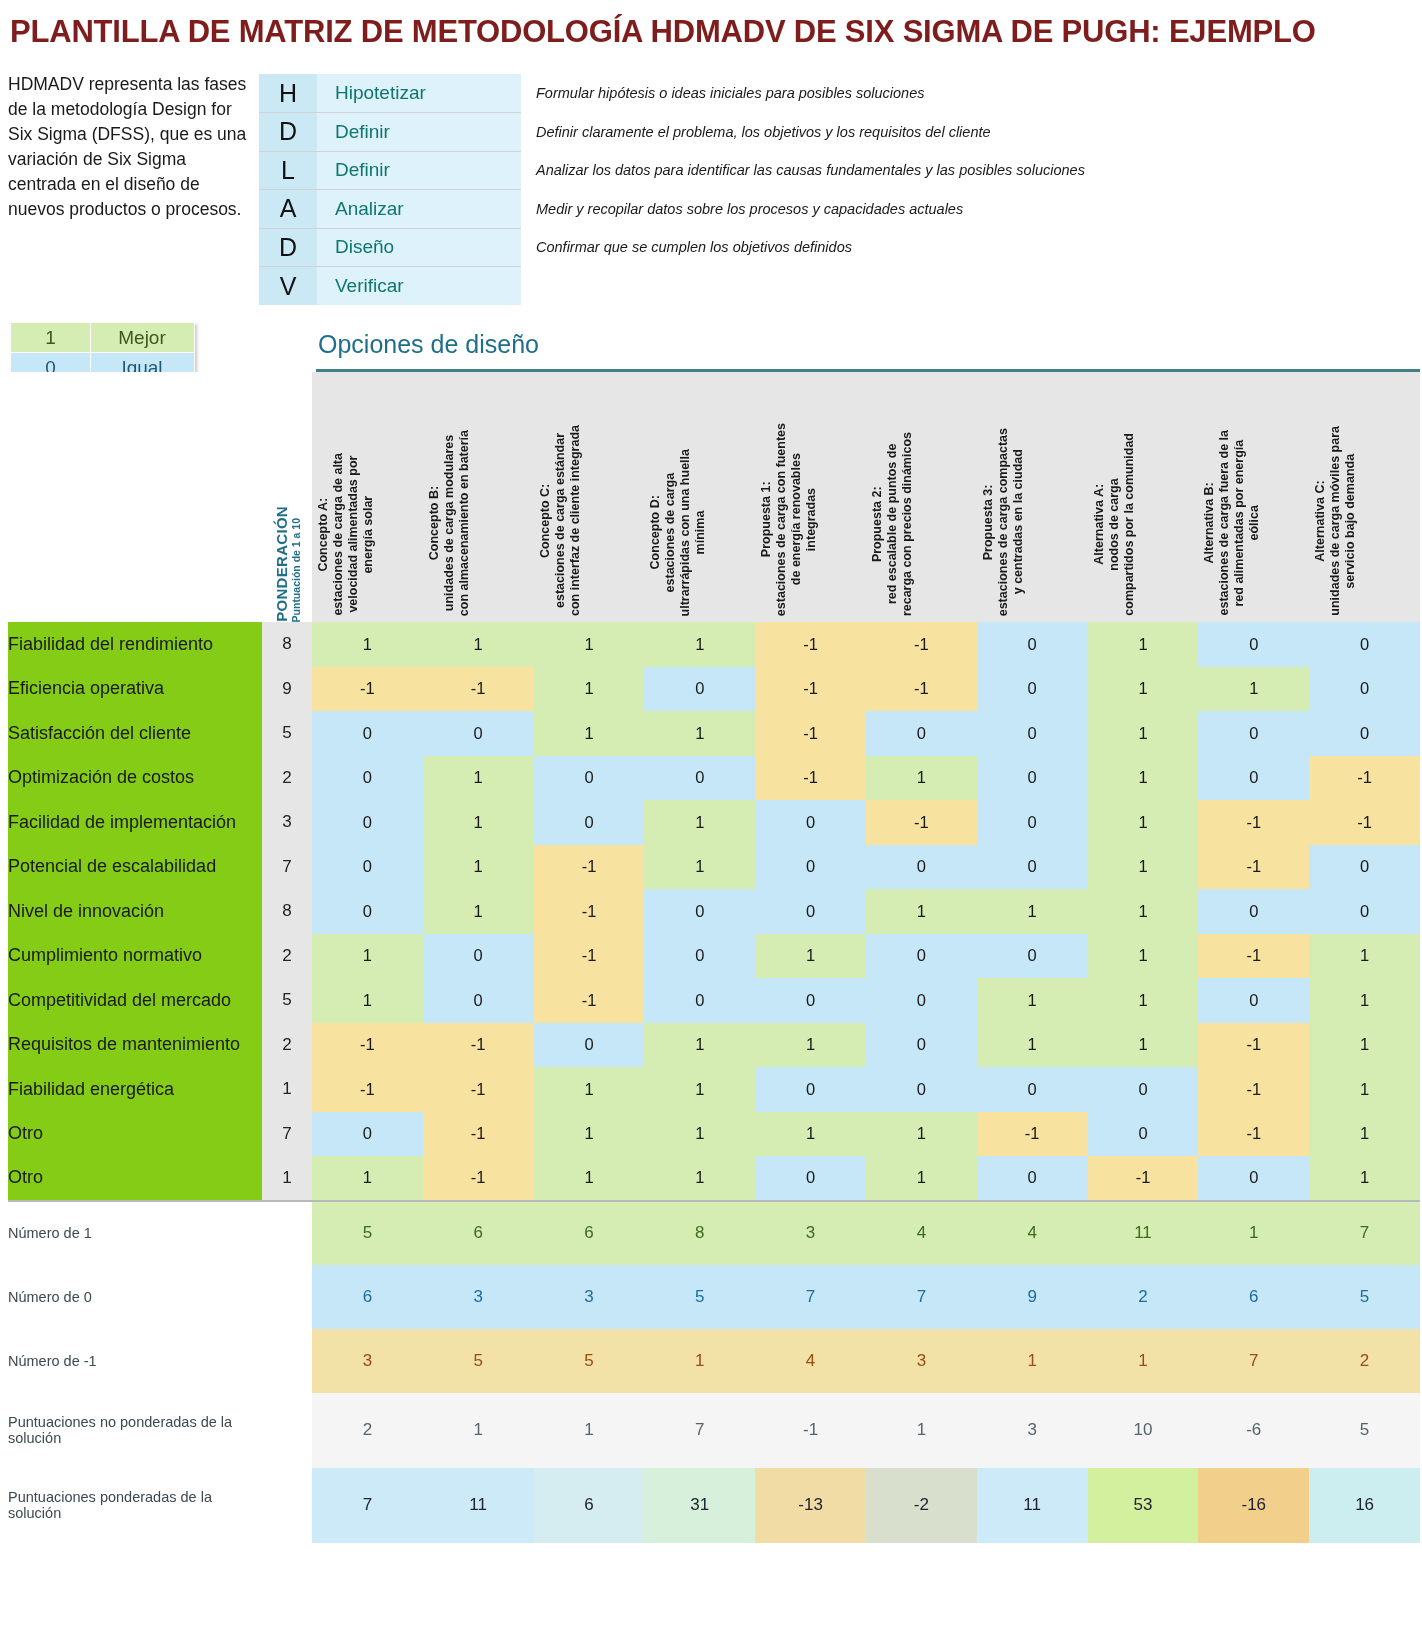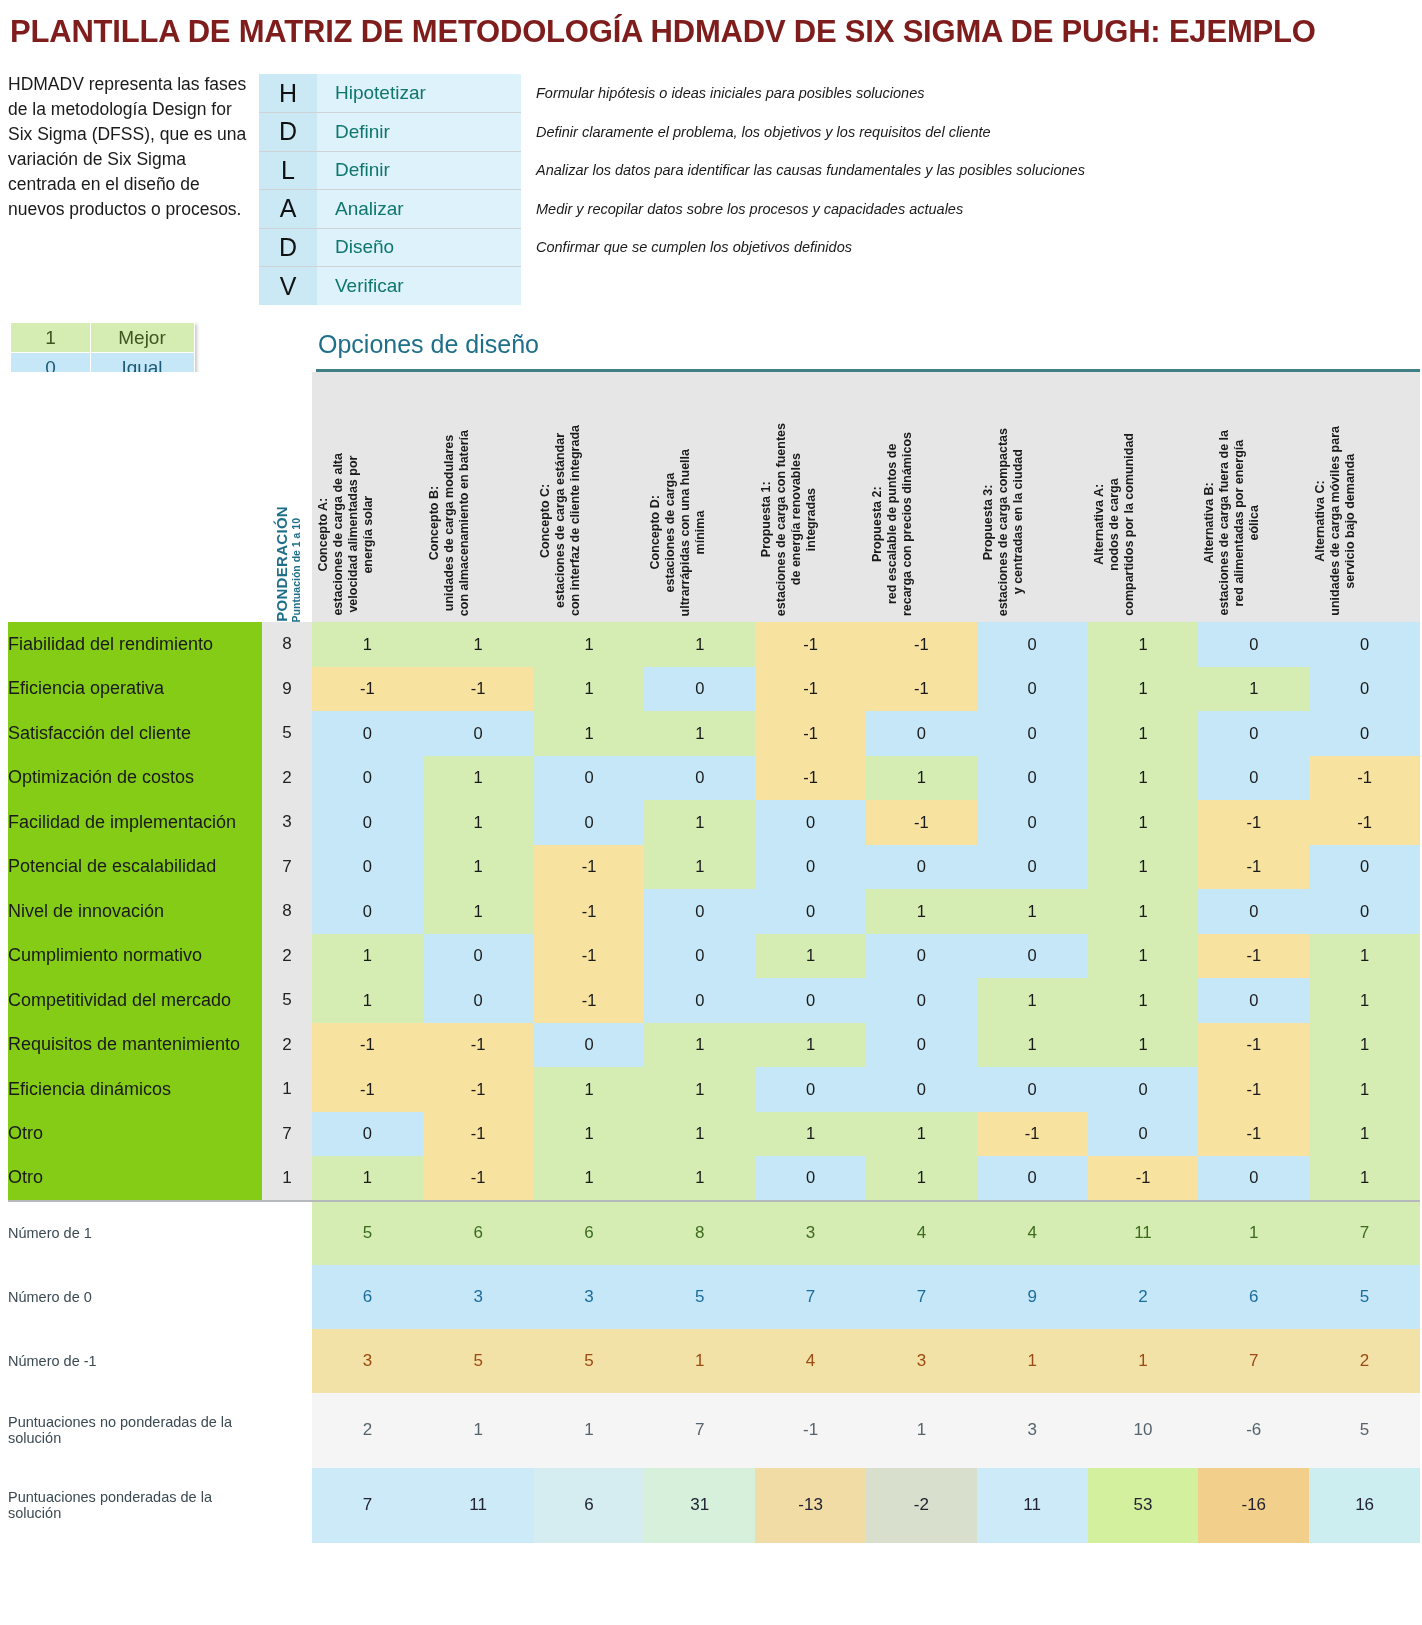--- a/index.html
+++ b/index.html
@@ -524,21 +524,21 @@
           <td class="scell s0">0</td>
           <td class="scell s1">1</td>
           <td class="scell s1">1</td>
           <td class="scell s0">0</td>
           <td class="scell s1">1</td>
           <td class="scell s1">1</td>
           <td class="scell sm1">-1</td>
           <td class="scell s1">1</td>
         </tr>
         <tr>
-          <td class="rowlabel">Eficiencia dinámicos</td>
+          <td class="rowlabel">Fiabilidad energética</td>
           <td class="wcell">1</td>
           <td class="scell sm1">-1</td>
           <td class="scell sm1">-1</td>
           <td class="scell s1">1</td>
           <td class="scell s1">1</td>
           <td class="scell s0">0</td>
           <td class="scell s0">0</td>
           <td class="scell s0">0</td>
           <td class="scell s0">0</td>
           <td class="scell sm1">-1</td>

